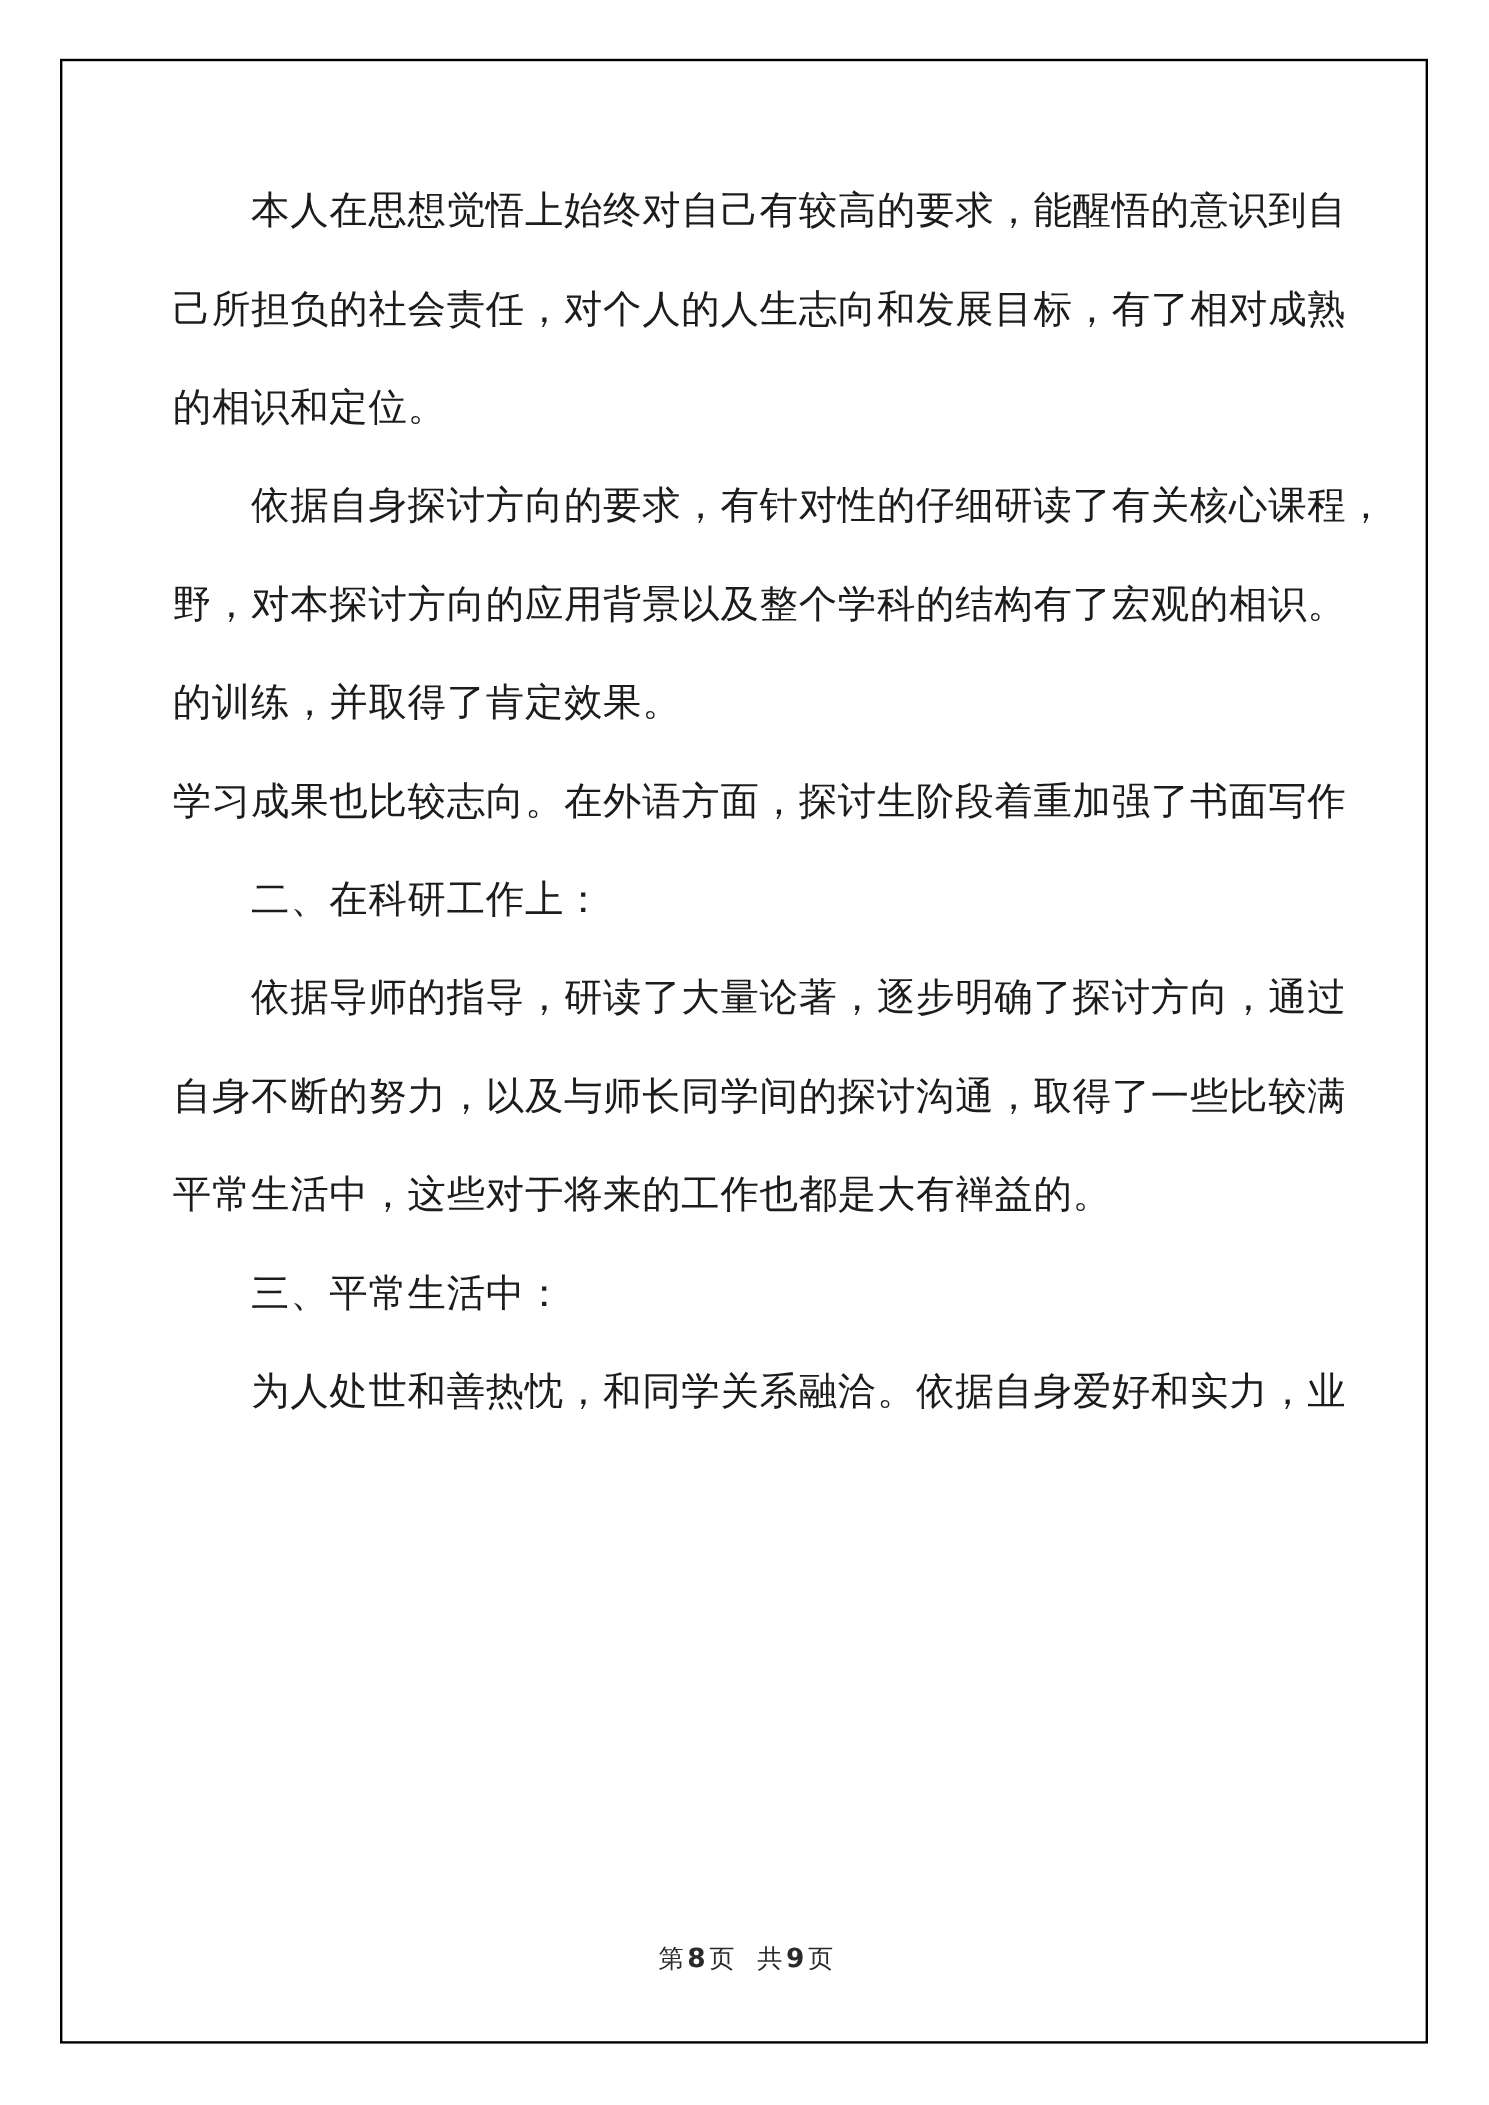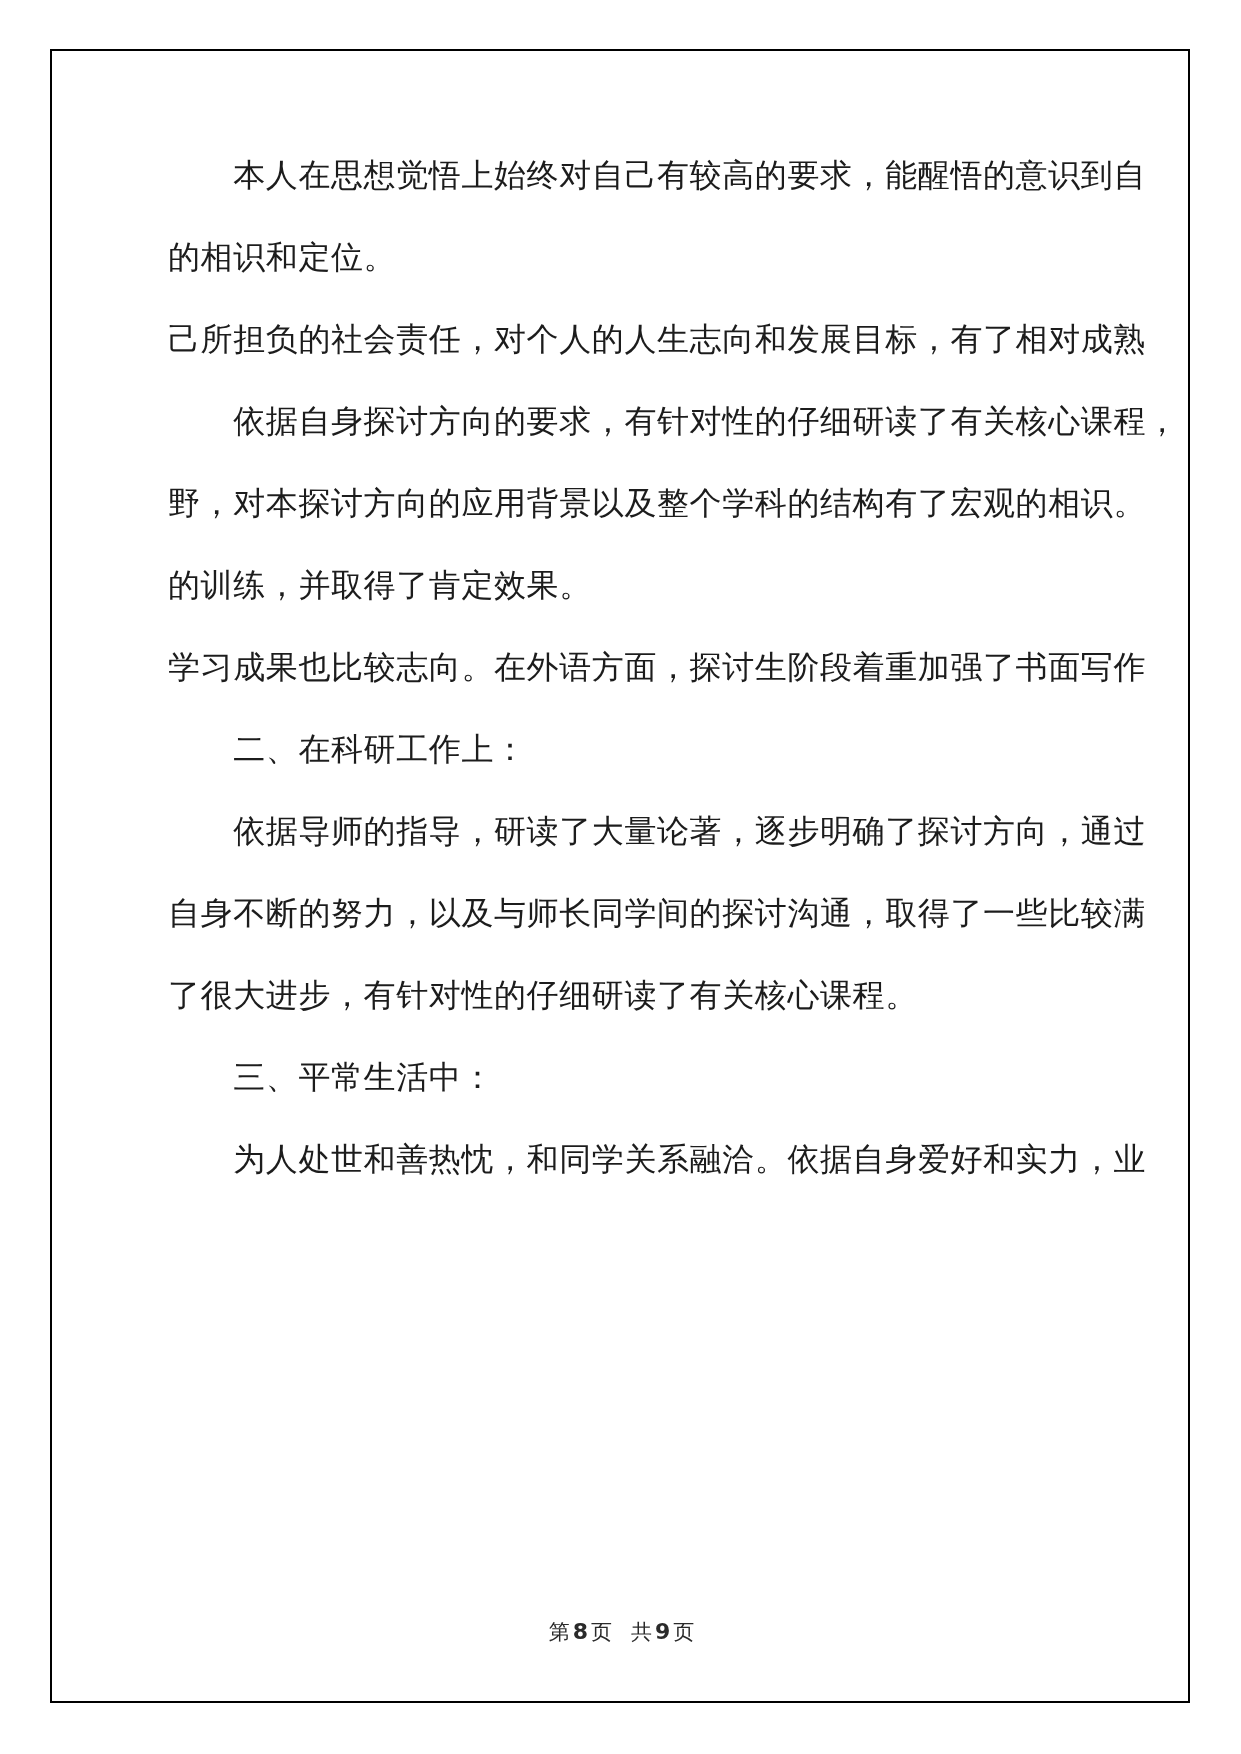--- a/index.html
+++ b/index.html
@@ -23,21 +23,20 @@
     height: 1650px;
     border: 2px solid #000000;
     box-sizing: content-box;
     background: #ffffff;
   }
   .text-block {
     position: absolute;
     left: 144px;
     top: 134px;
     width: 980px;
-    margin-left: 24px;
   }
   .text-line {
     font-size: 32px;
     line-height: 82px;
     height: 82px;
     letter-spacing: 0.6px;
     white-space: pre;
     color: #1c1c1c;
     font-weight: 400;
   }
@@ -62,29 +61,29 @@
     width: 18px;
   }
 </style>
 </head>
 <body>
 
 <div class="page-border"></div>
 
 <div class="text-block">
   <div class="text-line">　　本人在思想觉悟上始终对自己有较高的要求，能醒悟的意识到自</div>
+  <div class="text-line">己所担负的社会责任，对个人的人生志向和发展目标，有了相对成熟</div>
   <div class="text-line">的相识和定位。</div>
-  <div class="text-line">己所担负的社会责任，对个人的人生志向和发展目标，有了相对成熟</div>
   <div class="text-line">　　依据自身探讨方向的要求，有针对性的仔细研读了有关核心课程，</div>
   <div class="text-line">野，对本探讨方向的应用背景以及整个学科的结构有了宏观的相识。</div>
   <div class="text-line">的训练，并取得了肯定效果。</div>
   <div class="text-line">学习成果也比较志向。在外语方面，探讨生阶段着重加强了书面写作</div>
   <div class="text-line">　　二、在科研工作上：</div>
   <div class="text-line">　　依据导师的指导，研读了大量论著，逐步明确了探讨方向，通过</div>
   <div class="text-line">自身不断的努力，以及与师长同学间的探讨沟通，取得了一些比较满</div>
-  <div class="text-line">了很大进步，有针对性的仔细研读了有关核心课程。</div>
+  <div class="text-line">平常生活中，这些对于将来的工作也都是大有褝益的。</div>
   <div class="text-line">　　三、平常生活中：</div>
   <div class="text-line">　　为人处世和善热忱，和同学关系融洽。依据自身爱好和实力，业</div>
 </div>
 
 <div class="footer">
   <span>第</span><span class="num">8</span><span>页</span><span class="gap"></span><span>共</span><span class="num">9</span><span>页</span>
 </div>
 
 </body></html>

